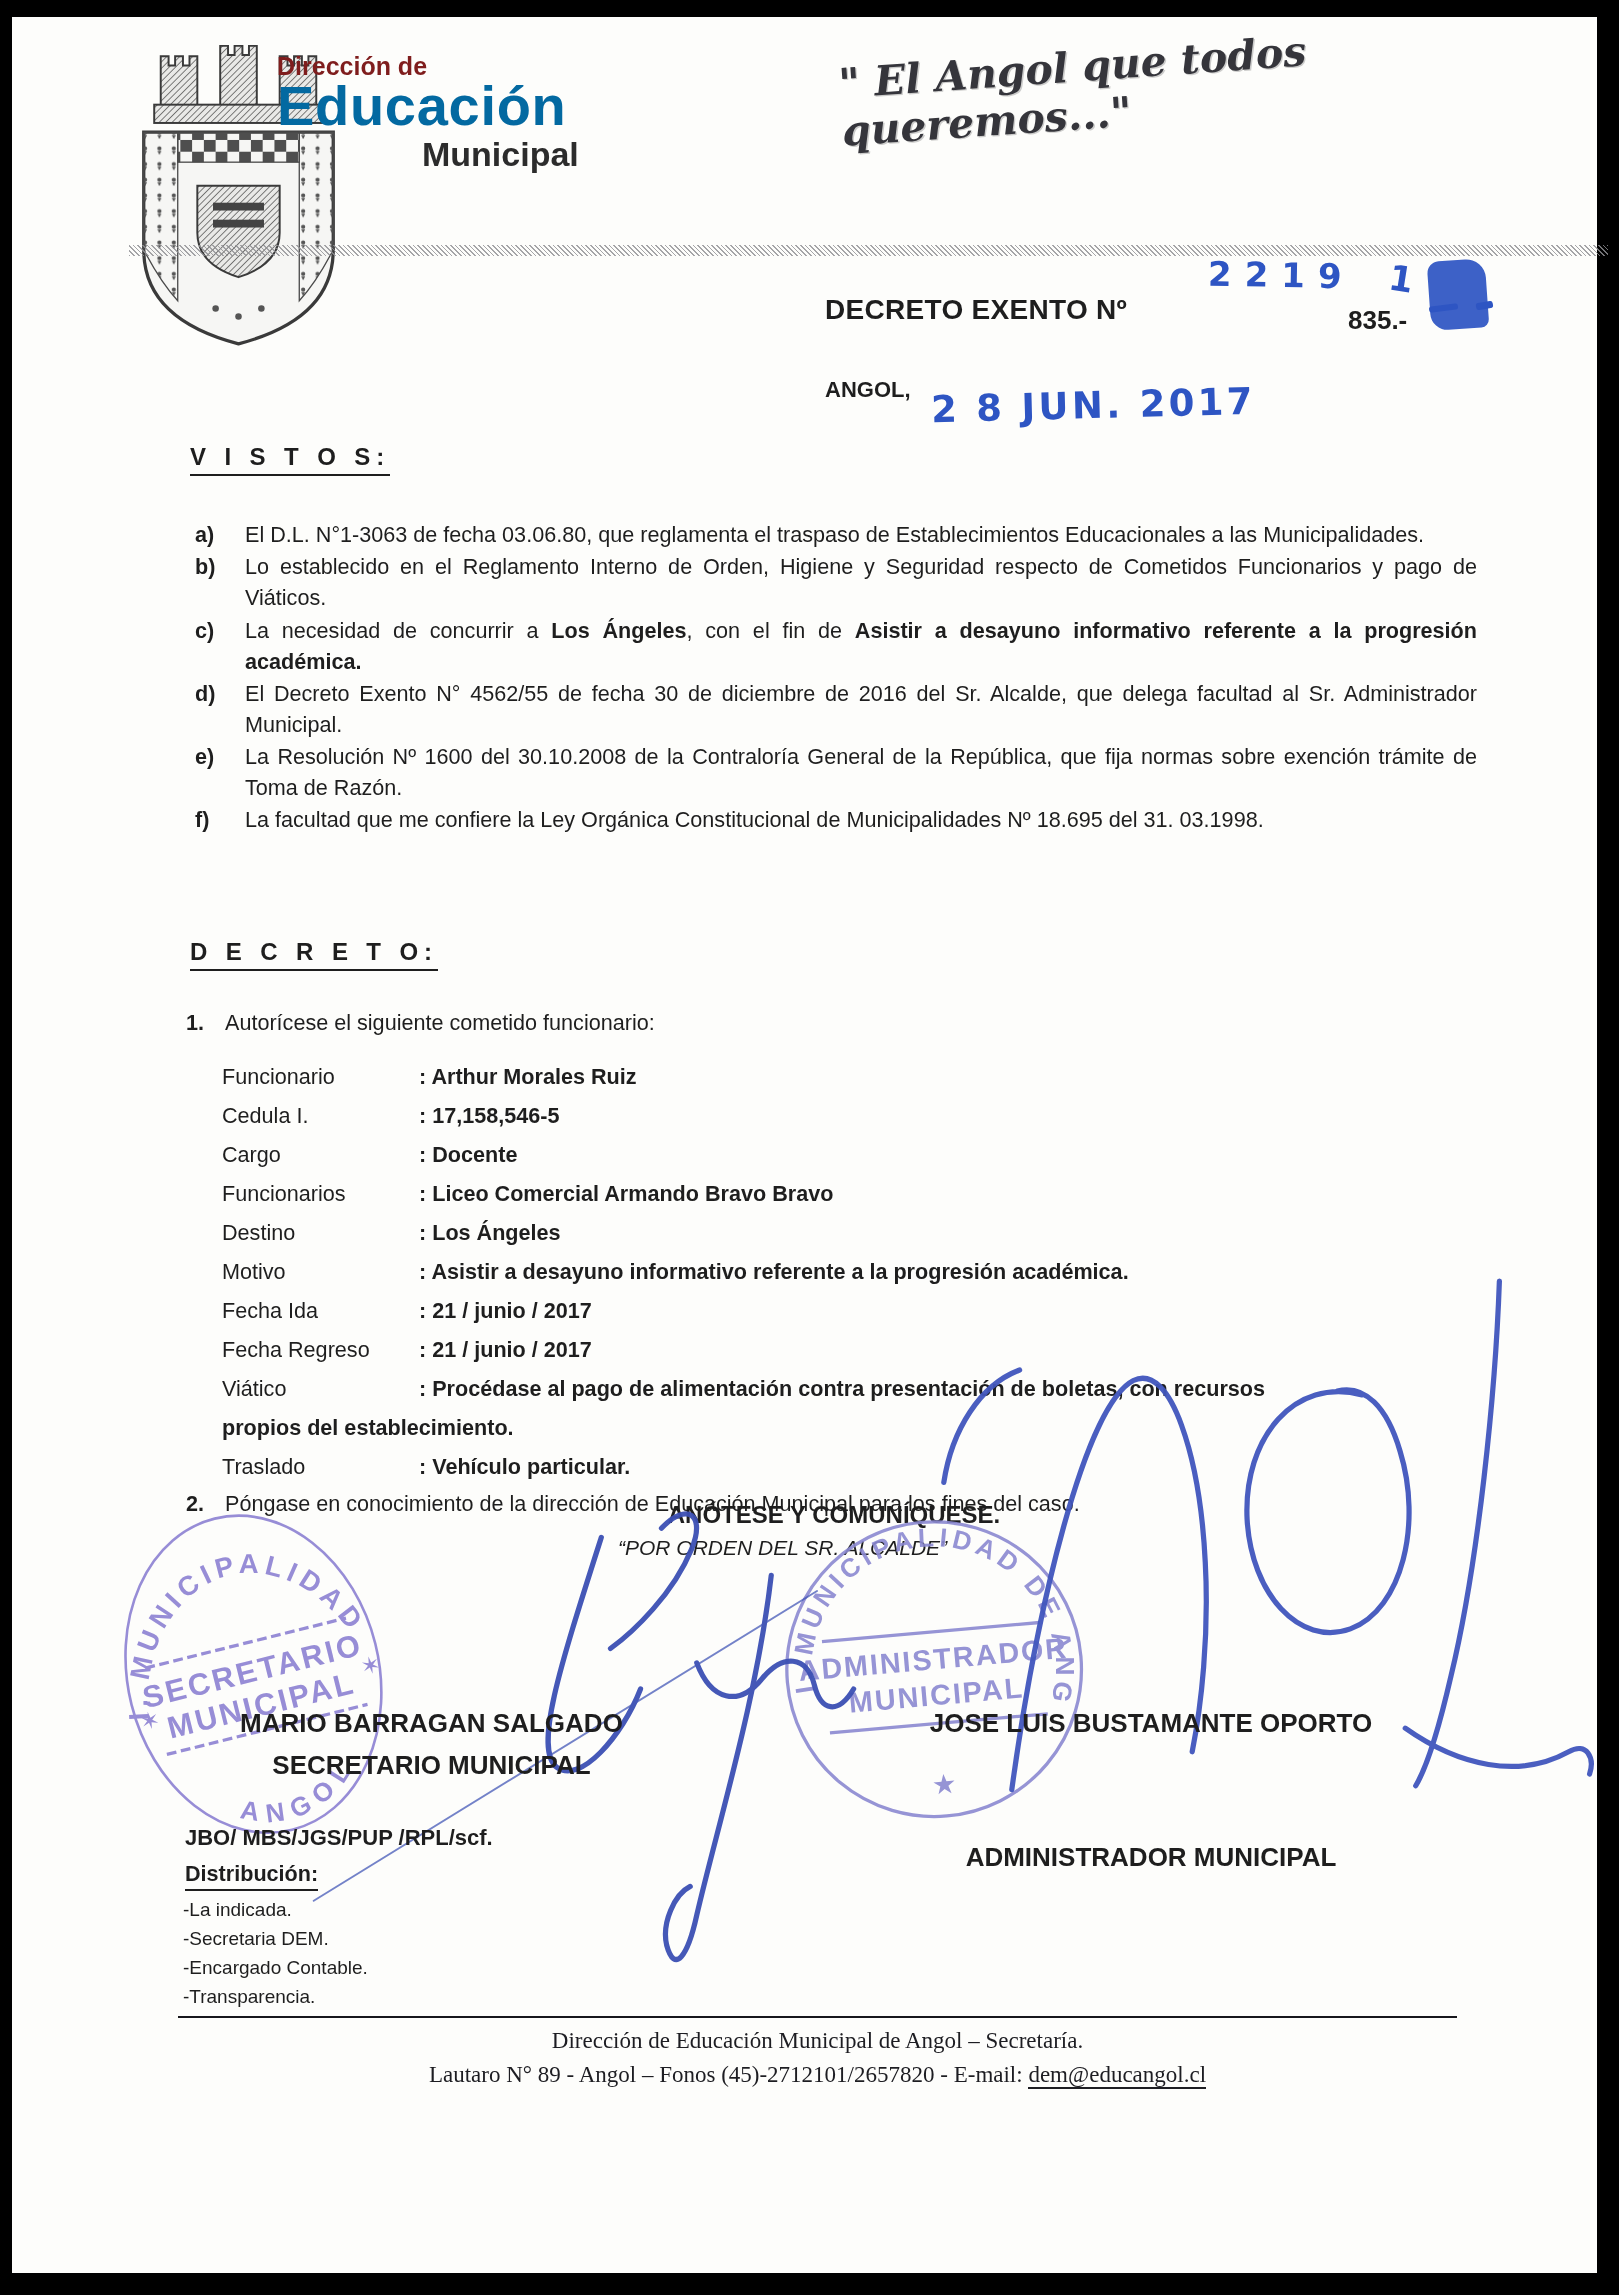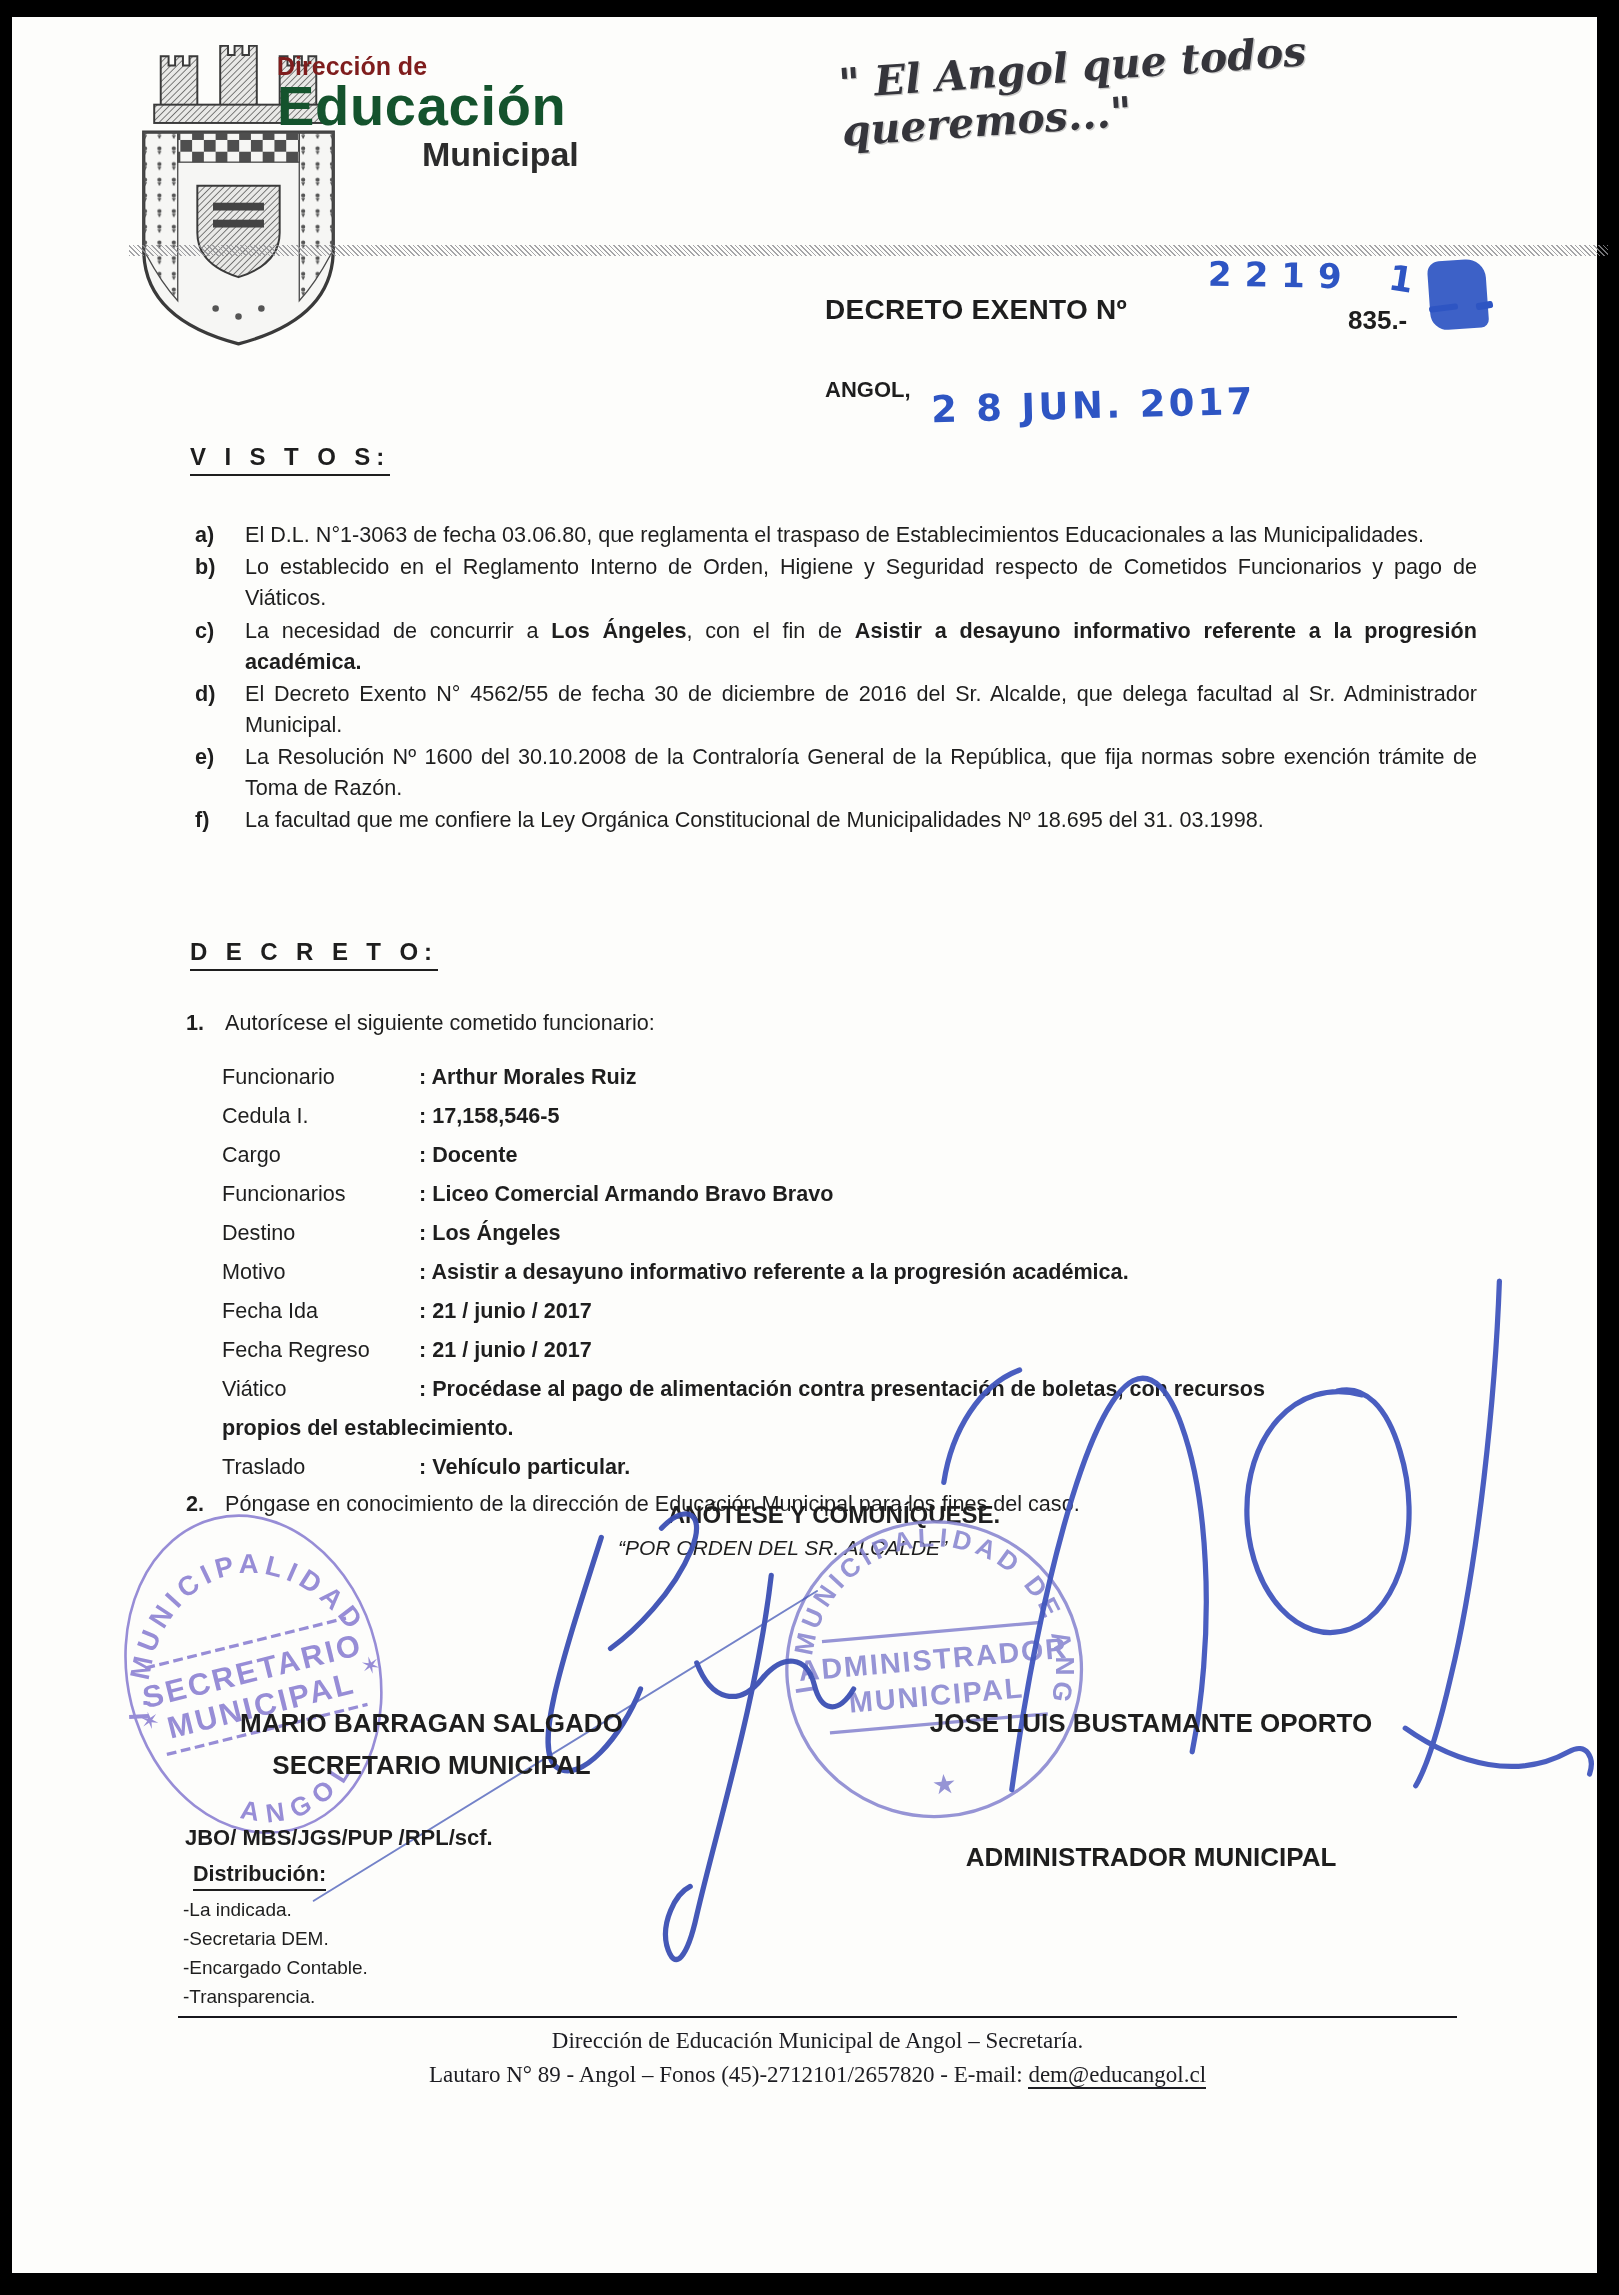--- a/index.html
+++ b/index.html
@@ -11,21 +11,21 @@
   .abs{position:absolute;}
   .edge{position:absolute;background:#000;}
   
   #edge-top{left:0;top:0;width:1619px;height:17px;}
   #edge-left{left:0;top:0;width:11.8px;height:2295px;}
   #edge-right{left:1597px;top:0;width:22px;height:2295px;}
   #edge-bottom{left:0;top:2273px;width:1619px;height:22px;}
 
   
   .hdr-t1{left:277px;top:52px;font-size:25px;font-weight:bold;color:#7f1d1d;}
-  .hdr-t2{left:277px;top:73px;font-size:56px;font-weight:bold;color:#14532d;letter-spacing:0.7px;}
+  .hdr-t2{left:277px;top:73px;font-size:56px;font-weight:bold;color:#0369a1;letter-spacing:0.7px;}
   .hdr-t3{left:422px;top:135px;font-size:34px;font-weight:bold;color:#2c2c2c;}
   .slogan{
     left:837px;top:60px;width:673px;
     font-family:"DejaVu Serif",serif;font-style:italic;font-weight:bold;
     font-size:41px;color:#35353b;transform:rotate(-4deg);transform-origin:left top;
     text-shadow:1.3px 1.3px 0 rgba(60,60,60,.25);
   }
   .divider{
     left:129px;top:245px;width:1479px;height:10.5px;
     background:repeating-linear-gradient(45deg,#8f8f93 0 1.3px,rgba(255,255,255,0) 1.3px 3.3px);
@@ -75,21 +75,21 @@
   .por-orden{left:618px;top:1536px;width:432px;text-align:left;font-size:21px;font-style:italic;}
 
   .signer-name{font-size:26px;font-weight:bold;text-align:center;}
   #left-name{left:193px;top:1708px;width:477px;}
   #left-title{left:193px;top:1750px;width:477px;}
   #right-name{left:906px;top:1708px;width:490px;}
   #right-title{left:906px;top:1842px;width:490px;}
 
   
   .initials{left:185px;top:1825px;font-size:22px;font-weight:bold;}
-  .dist-head{left:185px;top:1861px;font-size:21.6px;font-weight:bold;border-bottom:2px solid #1e1e1e;padding-bottom:2px;margin-left:8px;}
+  .dist-head{left:185px;top:1861px;font-size:21.6px;font-weight:bold;border-bottom:2px solid #1e1e1e;padding-bottom:2px;}
   .dist-items{left:183px;top:1895px;font-size:19px;line-height:29px;}
 
   
   .foot-rule{left:178px;top:2016px;width:1279px;height:0;border-top:2.6px solid #17171c;}
   .foot-line{left:178px;width:1279px;text-align:center;font-family:"Liberation Serif",serif;font-size:23px;color:#1d1d22;}
   #foot1{top:2028px;}
   #foot2{top:2062px;}
   .email{text-decoration:none;color:#1d1d22;border-bottom:2px solid #1d1d22;cursor:pointer;}
 
   .stamp-svg{overflow:visible;}

